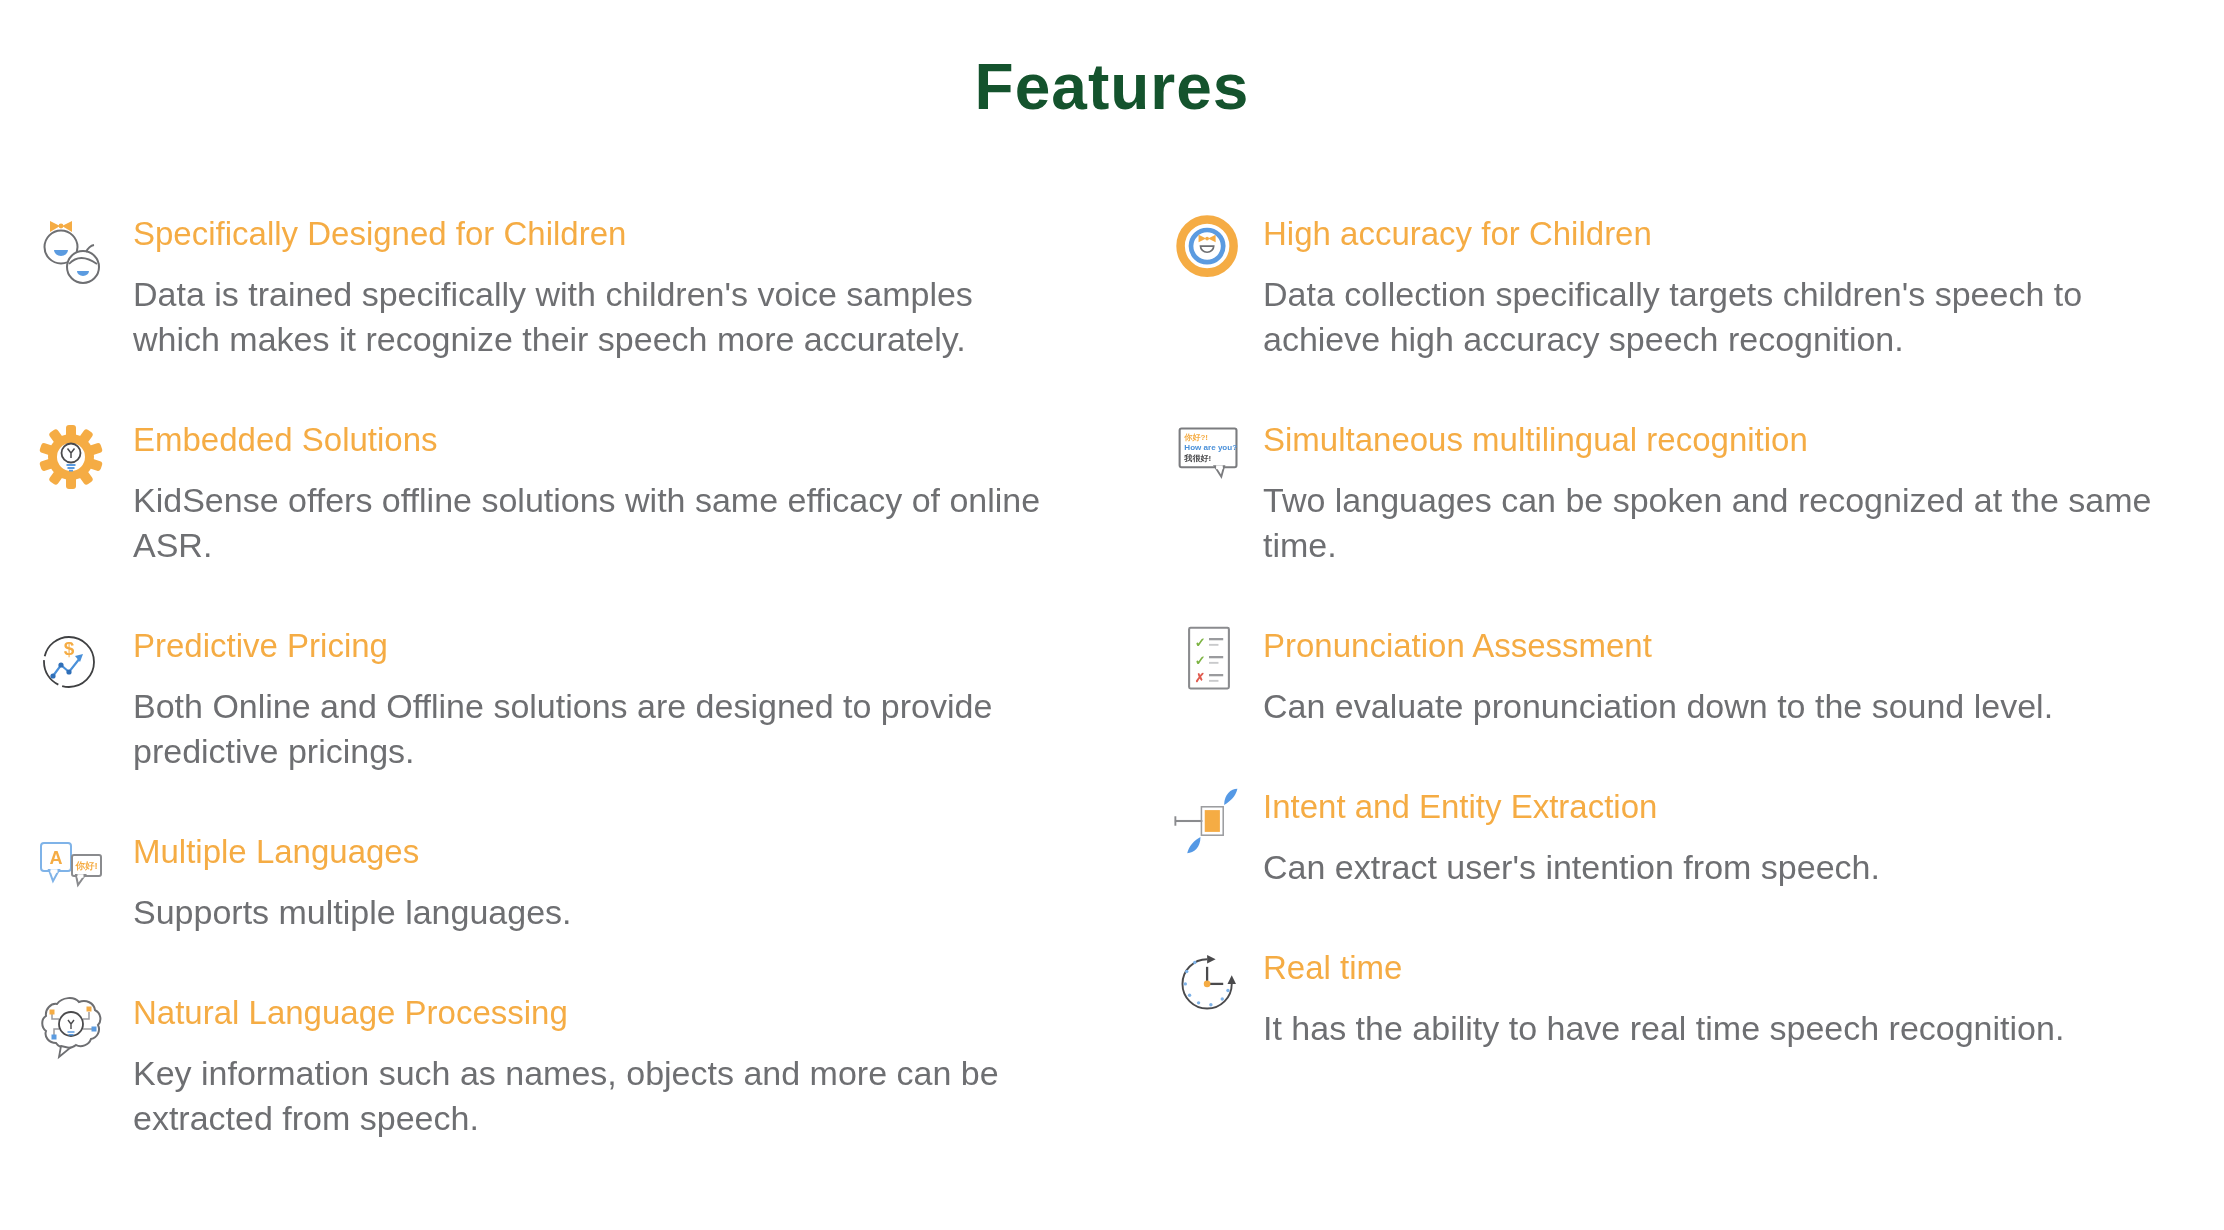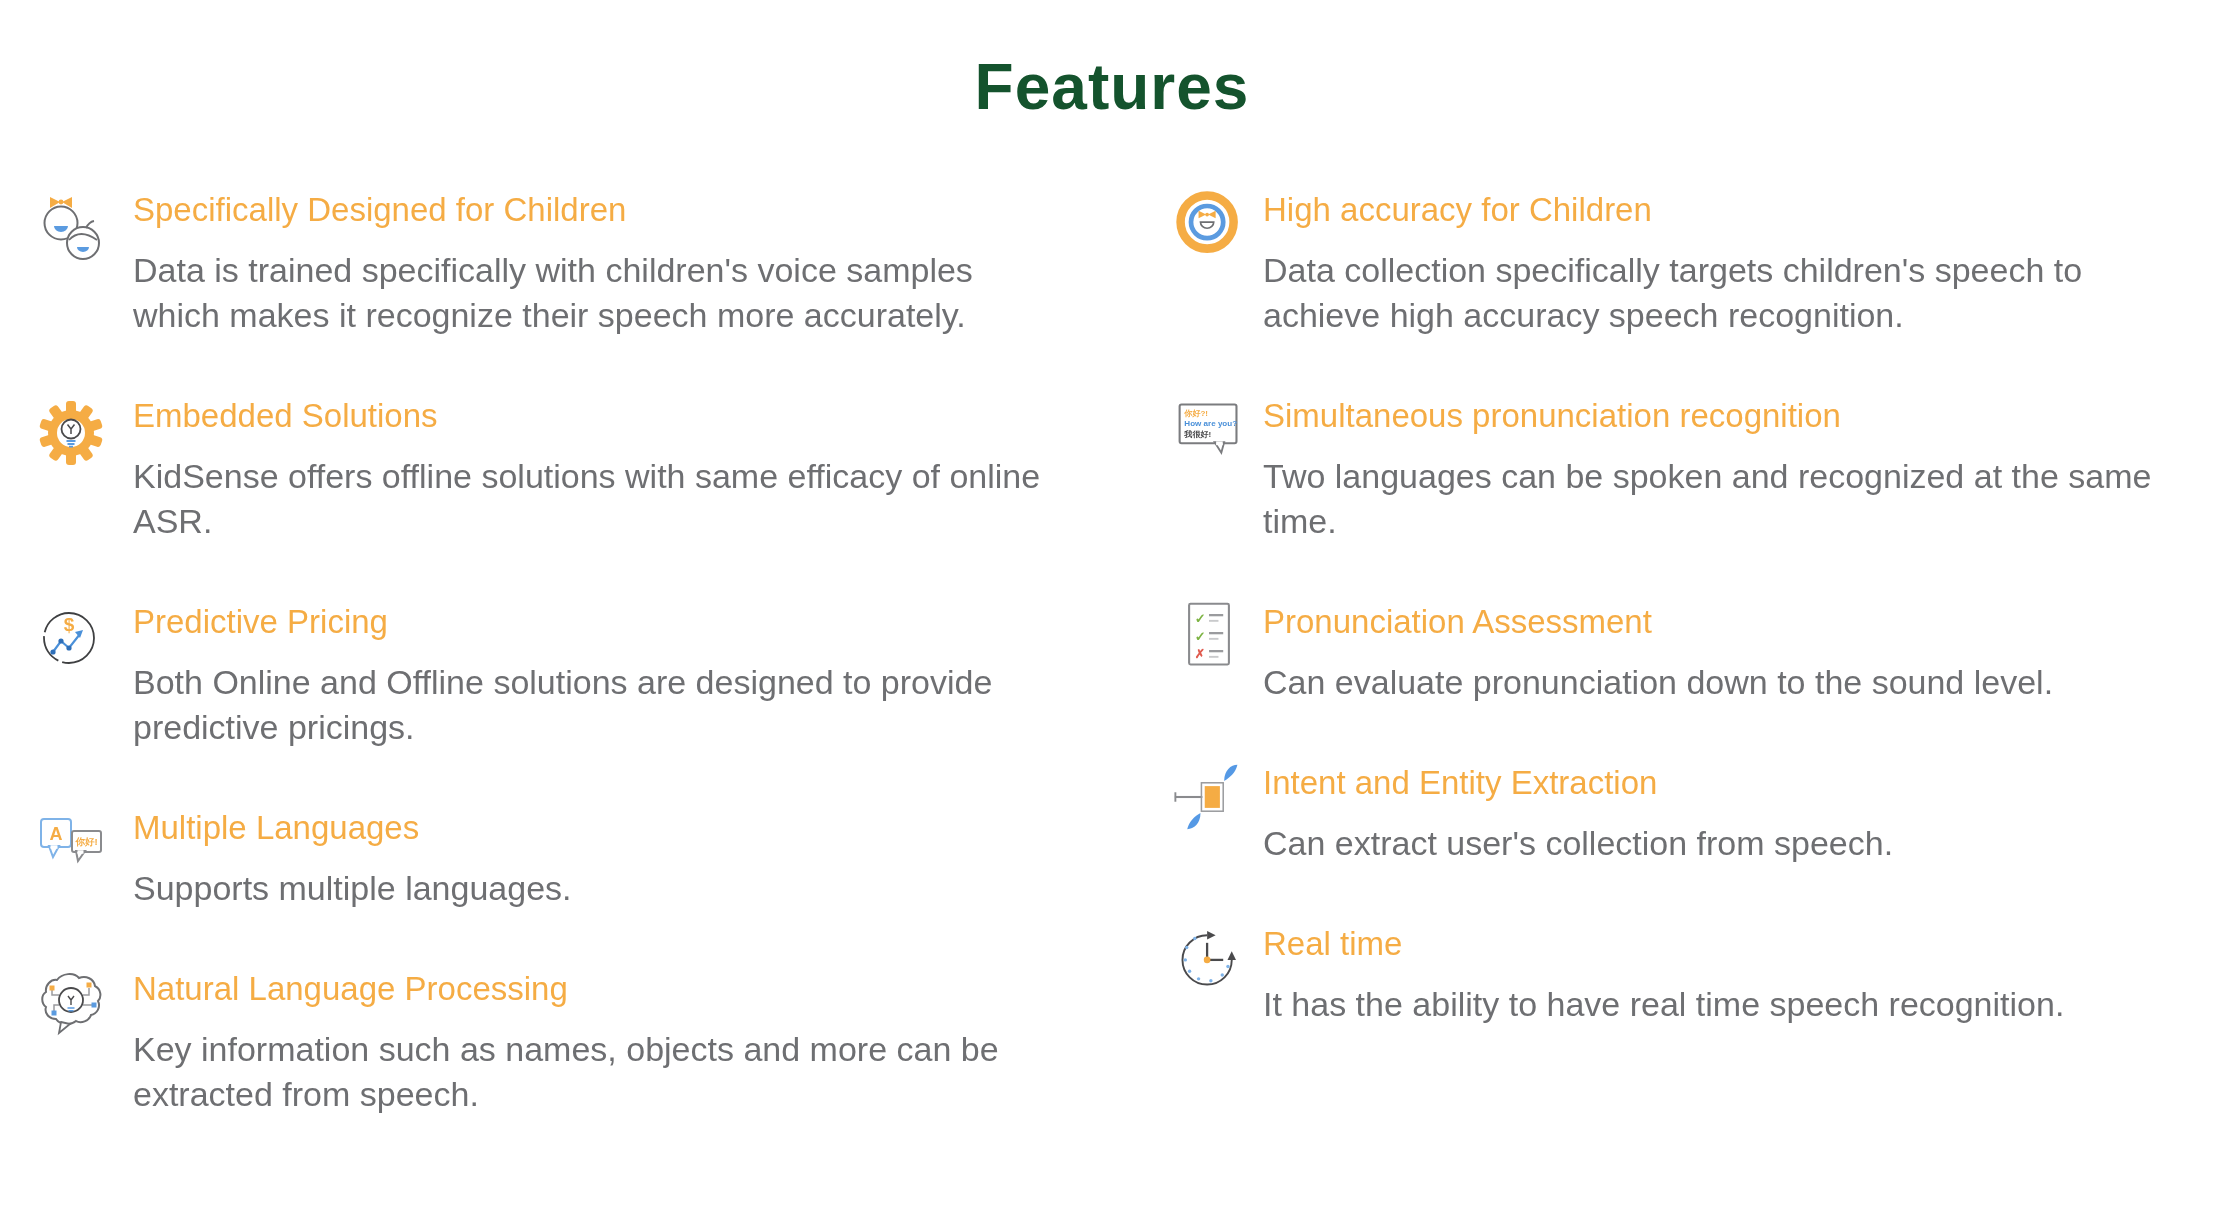--- a/index.html
+++ b/index.html
@@ -12,21 +12,21 @@
   }
   .page-title {
     padding-top:50px;
     text-align:center;
     font-size:64px;
     font-weight:bold;
     letter-spacing:1px;
     color:#14532d;
   }
   .features-grid {
-    margin-top:64px;
+    margin-top:88px;
     padding-left:33px;
     padding-right:56px;
     display:grid;
     grid-template-columns:1012px 1011px;
     column-gap:128px;
   }
   .feature-col {
     display:flex;
     flex-direction:column;
     gap:56px;
@@ -201,21 +201,21 @@
         <svg width="72" height="72" viewBox="0 0 76 76">
           <rect x="7" y="11" width="60" height="41" rx="2" fill="#fff" stroke="#7B7C7F" stroke-width="2.2"></rect>
           <path d="M44,51 L54,51 L51,62 Z" fill="#fff" stroke="#7B7C7F" stroke-width="2"></path>
           <line x1="45.5" y1="52" x2="52.5" y2="52" stroke="#fff" stroke-width="4"></line>
           <text x="12" y="23" font-size="8.5" font-weight="bold" fill="#F5AC44">你好?!</text>
           <text x="12" y="34" font-size="8.5" font-weight="bold" fill="#4A90D9">How are you?</text>
           <text x="12" y="45" font-size="8.5" font-weight="bold" fill="#4A4A4C">我很好!</text>
         </svg>
       </div>
       <div class="feature-content">
-        <div class="feature-title">Simultaneous pronunciation recognition</div>
+        <div class="feature-title">Simultaneous multilingual recognition</div>
         <div class="feature-desc">Two languages can be spoken and recognized at the same time.</div>
       </div>
     </div>
 
     <div class="feature-item">
       <div class="feature-icon-box">
         <svg width="72" height="72" viewBox="0 0 76 76">
           <rect x="17" y="4" width="42" height="64" rx="1.5" fill="#fff" stroke="#8A8B8E" stroke-width="2.2"></rect>
           <text x="23" y="24" font-size="14" font-weight="bold" fill="#7CB342">✓</text>
           <line x1="38" y1="16" x2="53" y2="16" stroke="#9A9B9E" stroke-width="2.4"></line>
@@ -240,21 +240,21 @@
           <line x1="2" y1="38" x2="31" y2="38" stroke="#8A8B8E" stroke-width="2.2"></line>
           <line x1="2.5" y1="33" x2="2.5" y2="43" stroke="#8A8B8E" stroke-width="2"></line>
           <rect x="30" y="23" width="23" height="30" fill="none" stroke="#9A9B9E" stroke-width="1.6"></rect>
           <rect x="33.5" y="26.5" width="16" height="23" fill="#F5AC44"></rect>
           <path d="M54,21 C54,10 61,4 68,4 C66,12 61,17 54,21 Z" fill="#5599E5"></path>
           <path d="M29,55 C29,66 22,72 15,72 C17,64 22,59 29,55 Z" fill="#5599E5"></path>
         </svg>
       </div>
       <div class="feature-content">
         <div class="feature-title">Intent and Entity Extraction</div>
-        <div class="feature-desc">Can extract user's collection from speech.</div>
+        <div class="feature-desc">Can extract user's intention from speech.</div>
       </div>
     </div>
 
     <div class="feature-item">
       <div class="feature-icon-box">
         <svg width="72" height="72" viewBox="0 0 76 76">
           <path d="M36,14 A26,26 0 1 0 62,40" fill="none" stroke="#4A4A4C" stroke-width="2"></path>
           <polygon points="36,9.5 45,14 36,18.5" fill="#4A4A4C"></polygon>
           <polygon points="57.5,40 66.5,40 62,31" fill="#4A4A4C"></polygon>
           <g fill="#7FB3E8">

